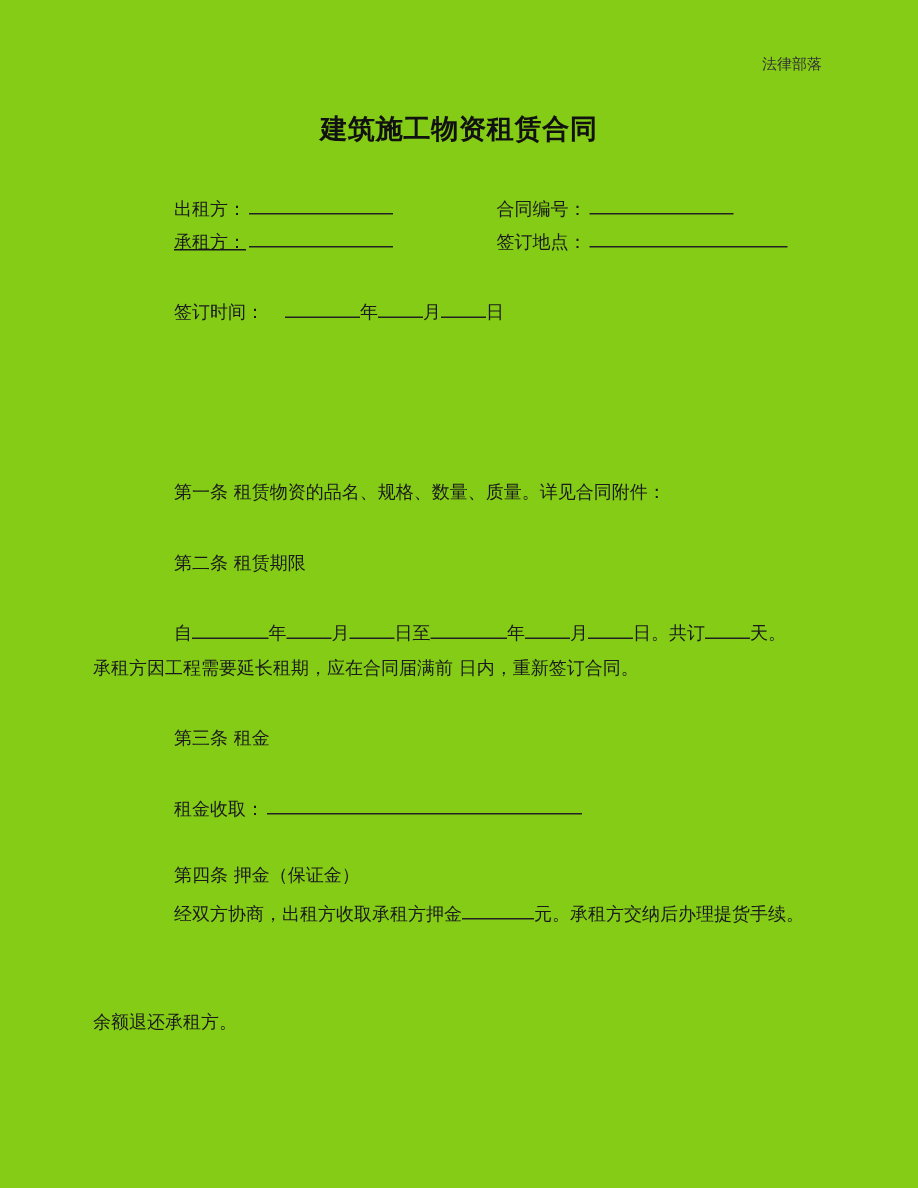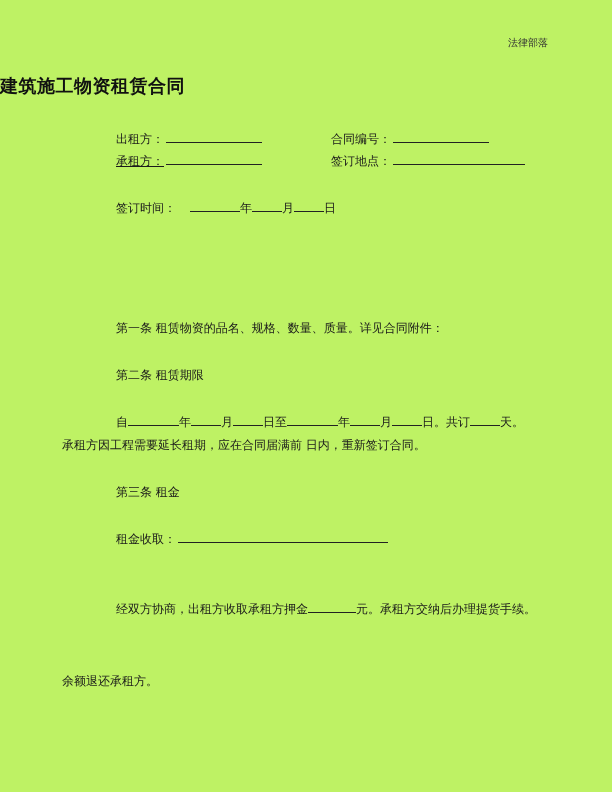--- a/index.html
+++ b/index.html
@@ -12,34 +12,34 @@
       height: 792px;
       position: relative;
       overflow: hidden;
       font-family: "DejaVu Serif", "Liberation Serif", serif;
       color: #1a1a1a;
     }
     .page {
       position: absolute;
       left: 0; top: 0;
       width: 612px; height: 792px;
-      background: #bef264;
+      background: #84cc16;
     }
     .header-tag {
       position: absolute;
       right: 64px;
       top: 36px;
       font-size: 10px;
       color: #333;
     }
     .title {
       position: absolute;
       left: 0; right: 0;
       top: 74px;
-      text-align: left;
+      text-align: center;
       font-size: 18px;
       font-weight: bold;
       letter-spacing: 0.5px;
       color: #111;
     }
     .line {
       position: absolute;
       font-size: 12px;
       white-space: nowrap;
       line-height: 16px;
@@ -84,18 +84,19 @@
   <div class="line" style="left:116px; top:413px;">
     <span>自</span><span class="blank" style="width:51px;"></span><span>年</span><span class="blank" style="width:30px;"></span><span>月</span><span class="blank" style="width:30px;"></span><span>日至</span><span class="blank" style="width:51px;"></span><span>年</span><span class="blank" style="width:30px;"></span><span>月</span><span class="blank" style="width:30px;"></span><span>日。共订</span><span class="blank" style="width:30px;"></span><span>天。</span>
   </div>
   <div class="line" style="left:62px; top:437px;">承租方因工程需要延长租期，应在合同届满前  日内，重新签订合同。</div>
 
   <div class="line" style="left:116px; top:484px;">第三条  租金</div>
   <div class="line" style="left:116px; top:530px;">
     <span>租金收取：</span><span class="blank" style="width:210px; margin-left:2px;"></span>
   </div>
 
+  <div class="line" style="left:116px; top:575px;">第四条  押金（保证金）</div>
   <div class="line" style="left:116px; top:600px;text-align:center;">
     <span>经双方协商，出租方收取承租方押金</span><span class="blank" style="width:48px;"></span><span>元。承租方交纳后办理提货手续。</span>
   </div>
   <div class="line" style="left:62px; top:673px;">余额退还承租方。</div>
 
 </div>
 
 </body></html>

